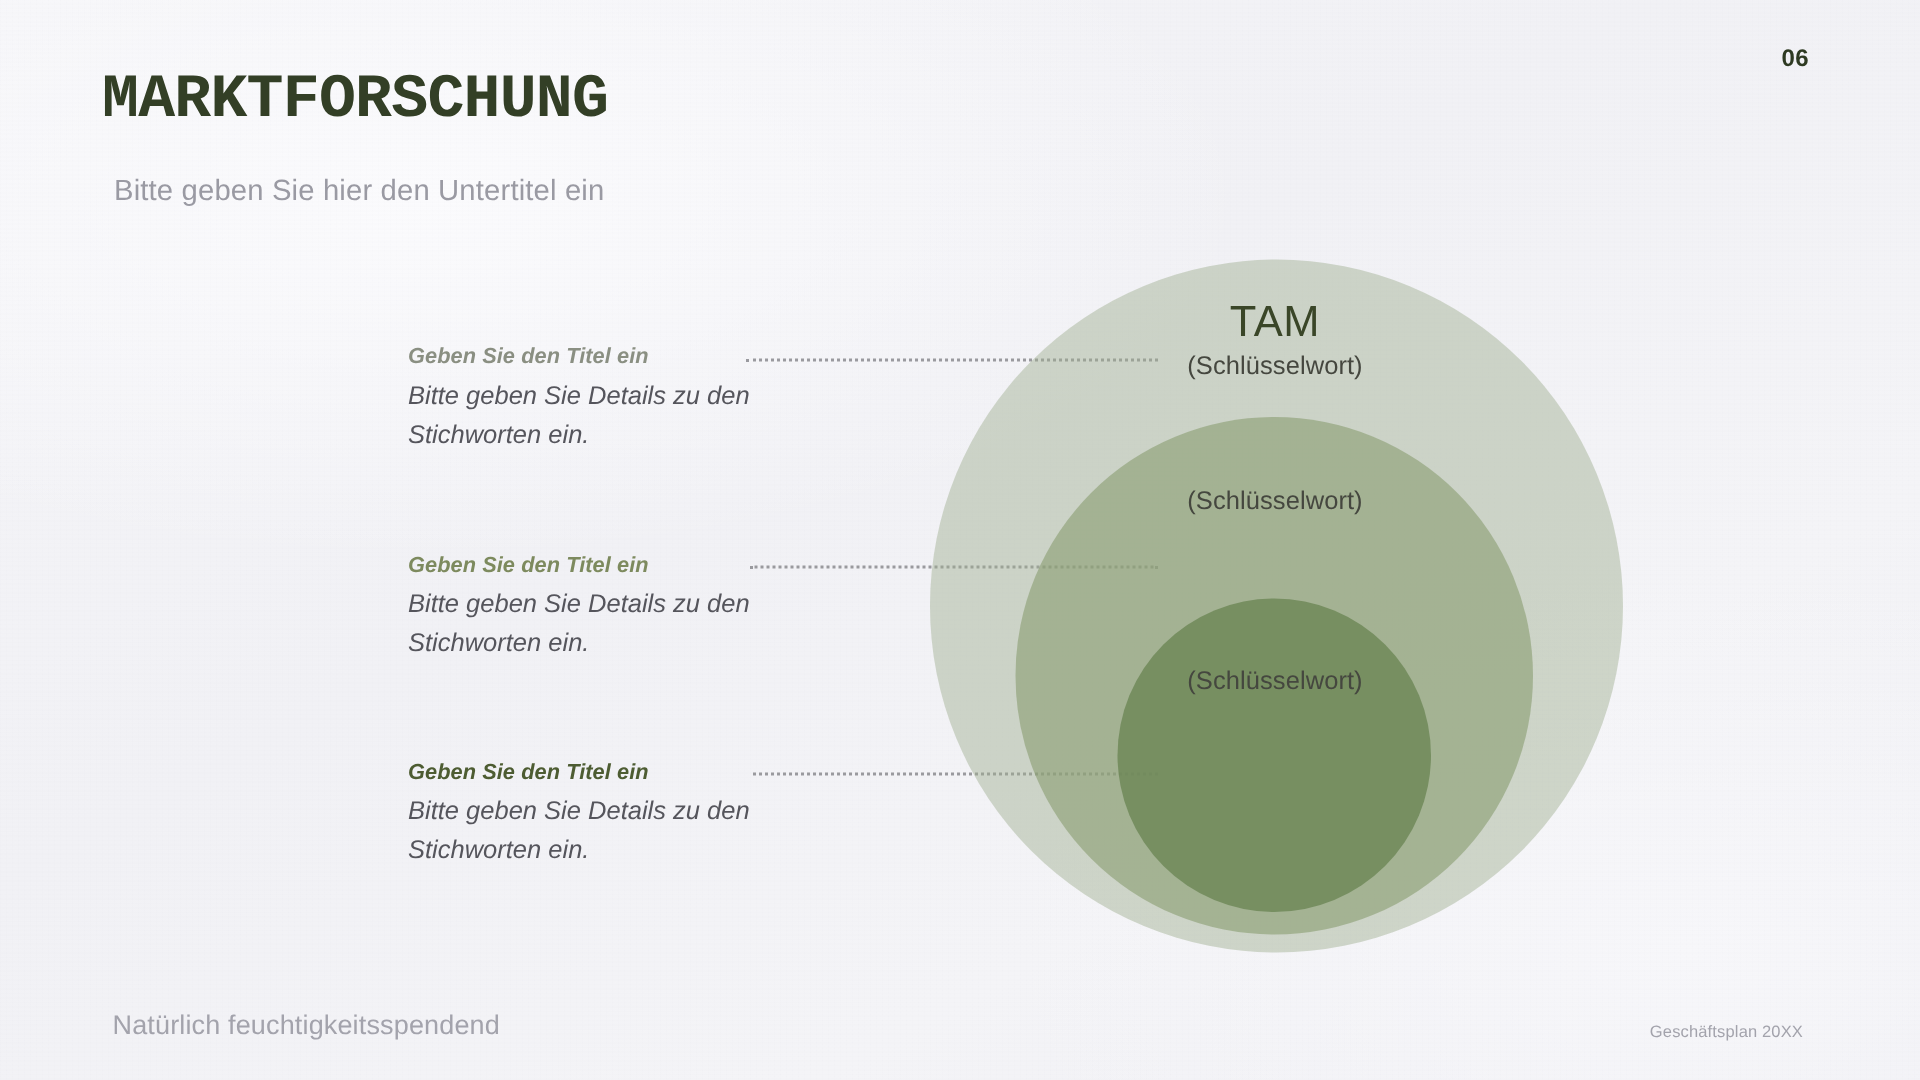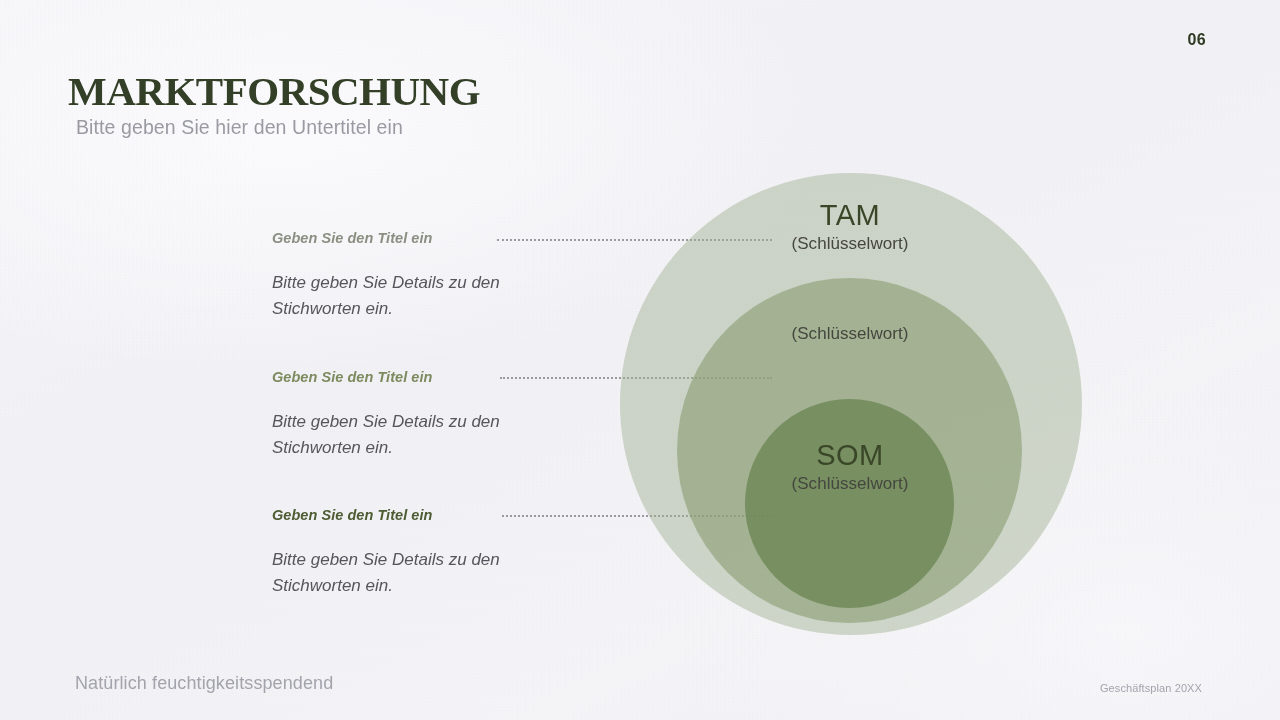--- a/index.html
+++ b/index.html
@@ -43,22 +43,22 @@
     right:74px; top:31px;
     font-size:16px;
     font-weight:bold;
     color:#2e3a22;
     letter-spacing:.3px;
   }
 
   
   #title {
     position:absolute;
-    left:68px; top:56px;
-    font-family:Liberation Serif, serif;
+    left:68px; top:32px;
+    font-family:Liberation Mono, monospace;
     font-weight:bold;
     font-size:59px;
     line-height:1.0;
     letter-spacing:-0.5px;
     color:#333f26;
     font-variant:small-caps;
     text-transform:lowercase;
     white-space:nowrap;
   }
   #subtitle {
@@ -72,21 +72,21 @@
 
   
   .txt-block { position:absolute; left:272px; width:235px;font-style:italic; }
   .txt-block .blk-title {
     font-size:14.5px;
     font-weight:bold;
     letter-spacing:.05px;
     white-space:nowrap;
   }
   .txt-block .blk-body {
-    margin-top:24px;
+    margin-top:5px;
     font-size:17px;
     line-height:1.55;
     color:#55555c;
   }
   #block-0 { top:230px; }
   #block-1 { top:369px; }
   #block-2 { top:507px; }
 
   
   .connector {
@@ -200,21 +200,20 @@
     <div class="circ-label" id="label-tam">
       <div class="cl-main">TAM</div>
       <div class="cl-sub">(Schlüsselwort)</div>
     </div>
 
     <div class="circ-label" id="label-sam">
       <div class="cl-sub">(Schlüsselwort)</div>
     </div>
 
     <div class="circ-label" id="label-som">
-      <div class="cl-main">SOM</div>
       <div class="cl-sub">(Schlüsselwort)</div>
     </div>
   </div>
 
   <div id="footer-left">Natürlich feuchtigkeitsspendend</div>
   <div id="footer-right">Geschäftsplan 20XX</div>
 
 </div>
 
 </body></html>

